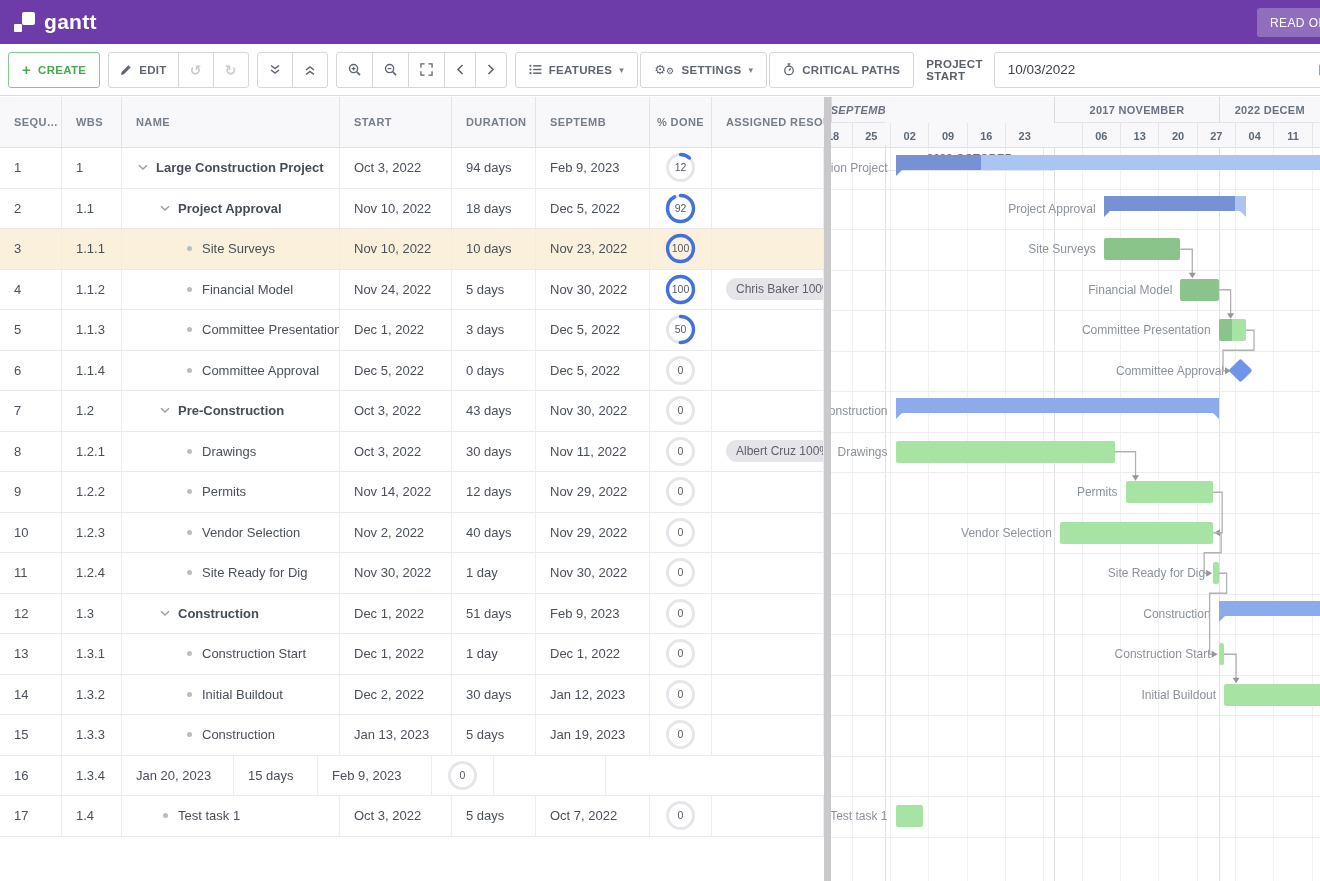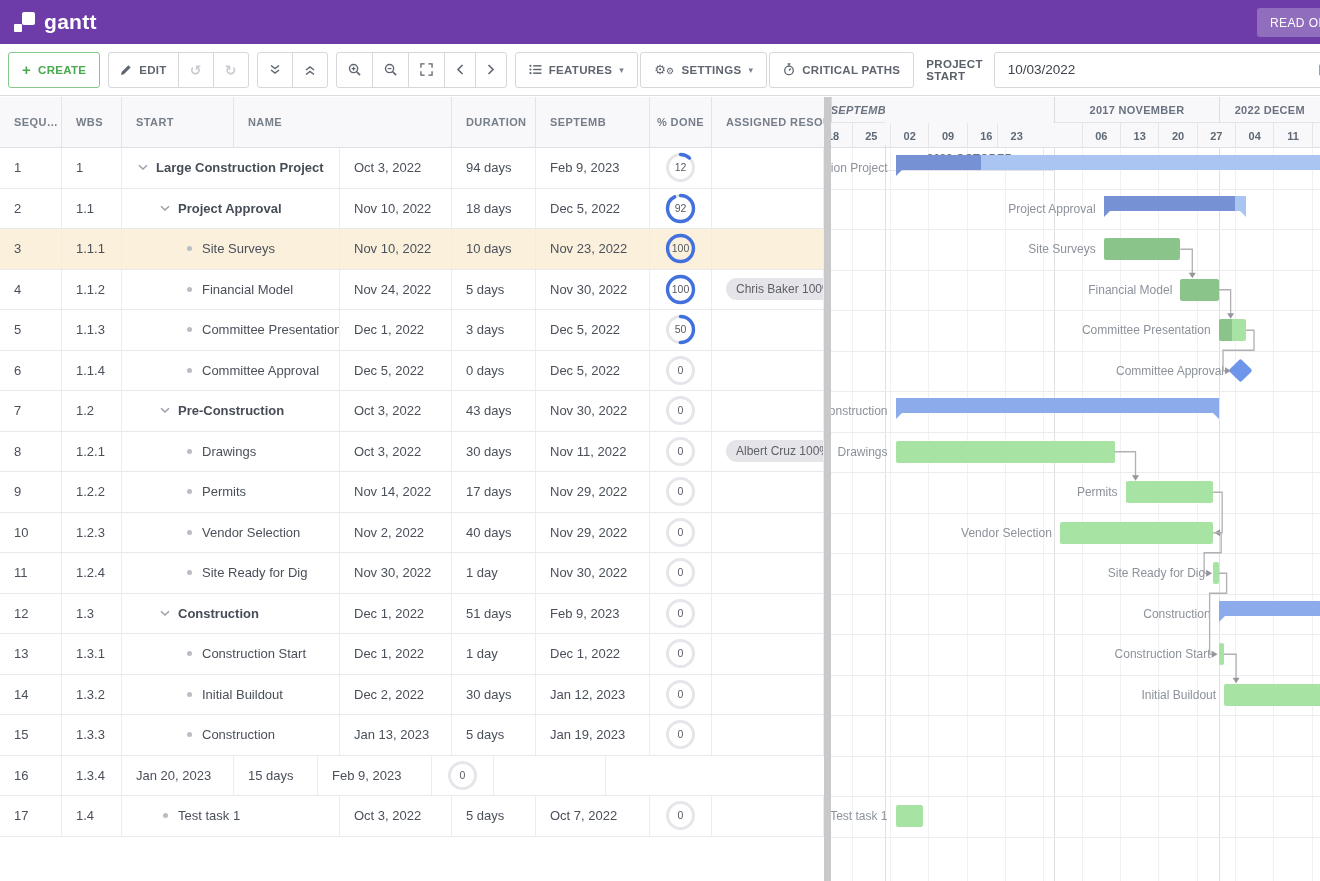--- a/index.html
+++ b/index.html
@@ -211,25 +211,25 @@
   </div>
 
   <div class="grid">
     <div class="grid-head">
       <div class="hcell c0">
           <span>SEQUENCE</span>
         </div>
       <div class="hcell c1">
           <span>WBS</span>
         </div>
+      <div class="hcell c2">
+          <span>NAME</span>
+        </div>
       <div class="hcell c3">
           <span>START</span>
-        </div>
-      <div class="hcell c2">
-          <span>NAME</span>
         </div>
       <div class="hcell c4">
           <span>DURATION</span>
         </div>
       <div class="hcell c5" style="width:114px">
           <span>SEPTEMB</span>
         </div>
       <div class="hcell c6 center">
           <span>% DONE</span>
         </div>
@@ -434,21 +434,21 @@
           <div class="gcell c1">1.2.2</div>
           <div class="gcell c2 name">
             <span class="tree-pad" style="padding-left: 60px;">
               <span class="tree-ico">
                 <span class="dot"></span>
               </span>
               <span>Permits</span>
             </span>
           </div>
           <div class="gcell c3">Nov 14, 2022</div>
-          <div class="gcell c4">17 days</div>
+          <div class="gcell c4">12 days</div>
           <div class="gcell c5" style="width: 114px;">Nov 29, 2022</div>
           <div class="gcell c6 center">
             <svg width="31" height="31" viewBox="0 0 31 31">
               <circle cx="15.5" cy="15.5" r="13" fill="none" stroke="#e4e6ea" stroke-width="3"></circle>
               <text x="15.5" y="15.5" dy="3.6" text-anchor="middle" font-size="10.5" fill="#565b63" font-family="Liberation Sans,sans-serif">0</text>
             </svg>
           </div>
           <div class="gcell c7"></div>
         </div>
         <div class="g-row">
@@ -665,21 +665,21 @@
     <div class="ch-head" id="chart-head">
         <div class="month-cell" style="left: 0px; width: 53.588px; font-style: italic;">SEPTEMB</div>
         <div class="month-cell" style="left: 53.588px; width: 169.756px; margin-top: 48px;">2022 OCTOBER</div>
         <div class="month-cell" style="left: 223.344px; width: 164.28px;">2017 NOVEMBER</div>
         <div class="month-cell" style="left: 387.624px; width: 101.376px;">2022 DECEM</div>
         <div class="week-cell" style="left: -17.6px; width: 38.332px;">18</div>
         <div class="week-cell" style="left: 20.732px; width: 38.332px;">25</div>
         <div class="week-cell" style="left: 59.064px; width: 38.332px;">02</div>
         <div class="week-cell" style="left: 97.396px; width: 38.332px;">09</div>
         <div class="week-cell" style="left: 135.728px; width: 38.332px;">16</div>
-        <div class="week-cell" style="left: 166px; width: 38.332px;">23</div>
+        <div class="week-cell" style="left: 174px; width: 38.332px;">23</div>
         <div class="week-cell" style="left: 212.392px; width: 38.332px; margin-top: 27px;">30</div>
         <div class="week-cell" style="left: 250.724px; width: 38.332px;">06</div>
         <div class="week-cell" style="left: 289.056px; width: 38.332px;">13</div>
         <div class="week-cell" style="left: 327.388px; width: 38.332px;">20</div>
         <div class="week-cell" style="left: 365.72px; width: 38.332px;">27</div>
         <div class="week-cell" style="left: 404.052px; width: 38.332px;">04</div>
         <div class="week-cell" style="left: 442.384px; width: 38.332px;">11</div>
         <div class="week-cell" style="left: 480.716px; width: 38.332px;">18</div>
       </div>
     <div id="chart-bars">

